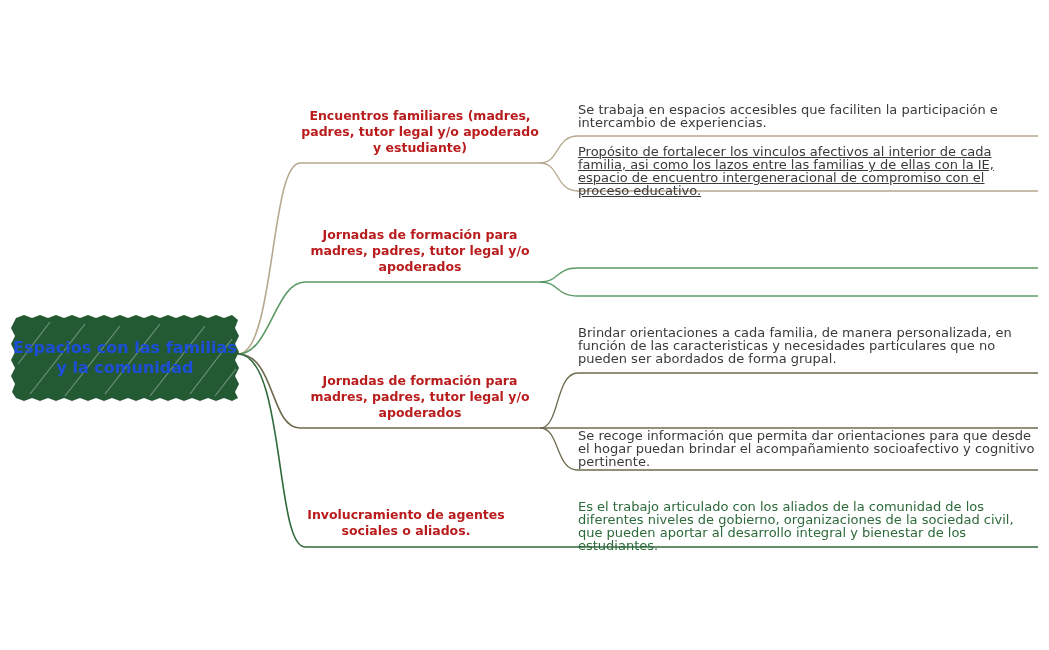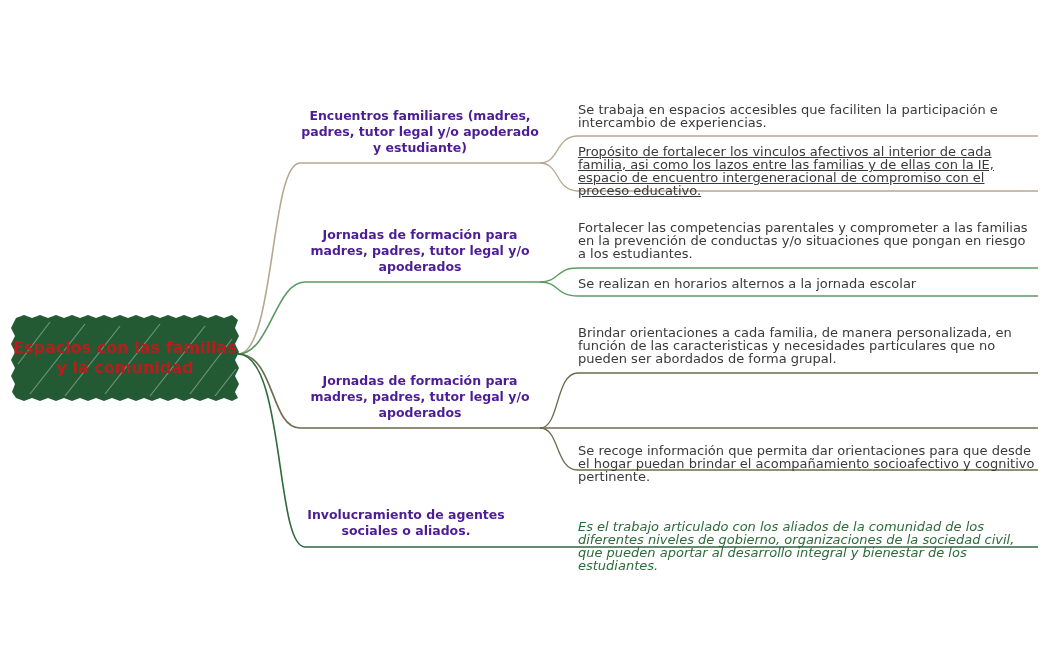--- a/index.html
+++ b/index.html
@@ -4,22 +4,22 @@
 <style>
   html, body { margin: 0; padding: 0; background: #ffffff; }
   body { width: 1049px; height: 650px; position: relative; overflow: hidden;
          font-family: "DejaVu Sans", "Liberation Sans", sans-serif; }
   #canvas { position: absolute; left: 0; top: 0; width: 1049px; height: 650px; }
   svg.lines { position: absolute; left: 0; top: 0; }
   .root { position: absolute; left: 10px; top: 314px; width: 230px; height: 88px; }
   .root svg { position: absolute; left: 0; top: 0; }
   .root-label { position: absolute; left: 0; top: 0; width: 230px; height: 88px;
     display: flex; align-items: center; justify-content: center; text-align: center;
-    color: #b91c1c; font-weight: bold; font-size: 16px; line-height: 20px; }
-  .branch { position: absolute; width: 240px; text-align: center; color: #4c1d95;
+    color: #1d4ed8; font-weight: bold; font-size: 16px; line-height: 20px; }
+  .branch { position: absolute; width: 240px; text-align: center; color: #b91c1c;
     font-size: 12.5px; line-height: 16px; font-weight: 600; }
   .leaf { position: absolute; left: 578px; width: 458px; color: #3a3a3a;
     font-size: 13px; line-height: 13px; }
   .leaf.green { color: #2d6a3a; }
 </style>
 </head>
 <body>
 
 <div id="canvas">
 
@@ -62,21 +62,19 @@
   </div>
 
   <div class="branch" style="left:300px; top:108px;">Encuentros familiares (madres, padres, tutor legal y/o apoderado y estudiante)</div>
   <div class="branch" style="left:300px; top:227px;">Jornadas de formación para madres, padres, tutor legal y/o apoderados</div>
   <div class="branch" style="left:300px; top:373px;">Jornadas de formación para madres, padres, tutor legal y/o apoderados</div>
   <div class="branch" style="left:286px; top:507px;">Involucramiento de agentes sociales o aliados.</div>
 
   <div class="leaf" style="top:103px;">Se trabaja en espacios accesibles que faciliten la participación e intercambio de experiencias.</div>
   <div class="leaf" style="top:145px;text-decoration:underline;">Propósito de fortalecer los vinculos afectivos al interior de cada familia, asi como los lazos entre las familias y de ellas con la IE, espacio de encuentro intergeneracional de compromiso con el proceso educativo.</div>
 
-  <div class="leaf" style="top:221px;">Fortalecer las competencias parentales y comprometer a las familias en la prevención de conductas y/o situaciones que pongan en riesgo a los estudiantes.</div>
-  <div class="leaf" style="top:277px;">Se realizan en horarios alternos a la jornada escolar</div>
 
   <div class="leaf" style="top:326px;">Brindar orientaciones a cada familia, de manera personalizada, en función de las caracteristicas y necesidades particulares que no pueden ser abordados de forma grupal.</div>
-  <div class="leaf" style="top:444px;">Se recoge información que permita dar orientaciones para que desde el hogar puedan brindar el acompañamiento socioafectivo y cognitivo pertinente.</div>
+  <div class="leaf" style="top:429px;">Se recoge información que permita dar orientaciones para que desde el hogar puedan brindar el acompañamiento socioafectivo y cognitivo pertinente.</div>
 
-  <div class="leaf green" style="top:520px;font-style:italic;">Es el trabajo articulado con los aliados de la comunidad de los diferentes niveles de gobierno, organizaciones de la sociedad civil, que pueden aportar al desarrollo integral y bienestar de los estudiantes.</div>
+  <div class="leaf green" style="top:500px;">Es el trabajo articulado con los aliados de la comunidad de los diferentes niveles de gobierno, organizaciones de la sociedad civil, que pueden aportar al desarrollo integral y bienestar de los estudiantes.</div>
 
 </div>
 
 </body></html>

